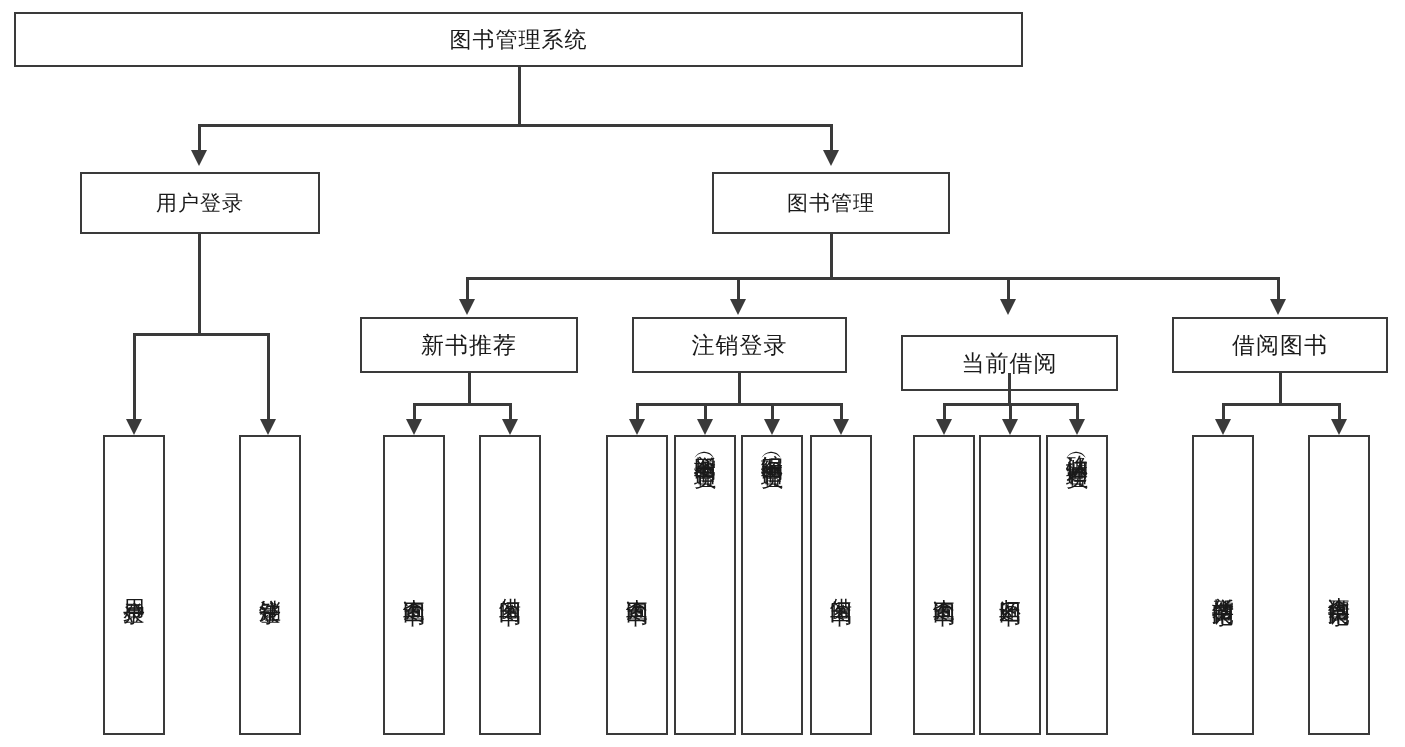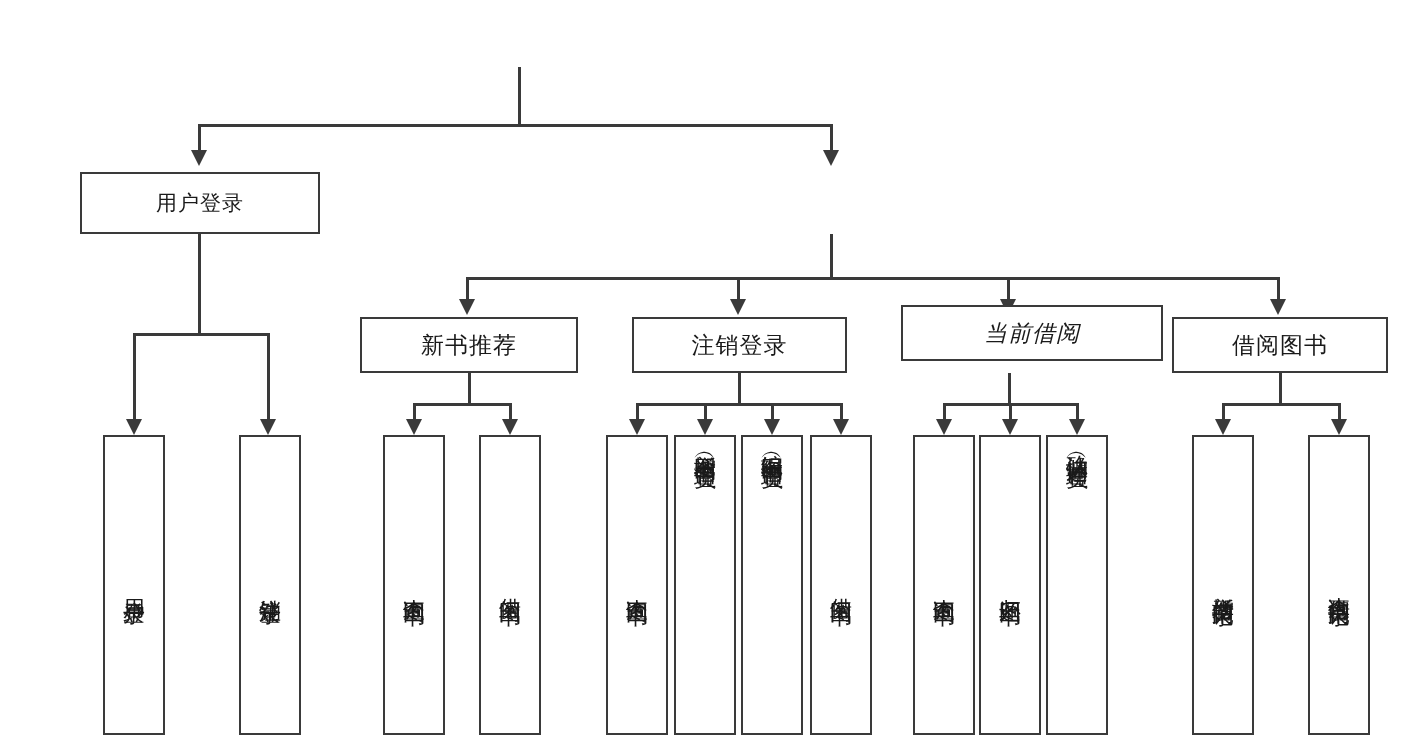--- a/index.html
+++ b/index.html
@@ -89,35 +89,41 @@
     letter-spacing: 0.5px;
     white-space: nowrap;
     pointer-events: none;
   }
 </style>
 </head>
 <body>
 
 <div id="canvas">
 
+  <div class="node root" style="left:14px; top:12px; width:1009px; height:55px;">
+    <span class="label">图书管理系统</span>
+  </div>
 
   <div class="vline" style="left:518px; top:67px; height:58px;"></div>
 
   <div class="hline" style="left:198px; top:124px; width:634px;"></div>
 
   <div class="vline" style="left:198px; top:124px; height:26px;"></div>
   <div class="arrow" style="left:191px; top:150px;"></div>
 
   <div class="vline" style="left:830px; top:124px; height:26px;"></div>
   <div class="arrow" style="left:823px; top:150px;"></div>
 
   <div class="node lvl2" style="left:80px; top:172px; width:240px; height:62px;">
     <span class="label">用户登录</span>
   </div>
 
+  <div class="node lvl2" style="left:712px; top:172px; width:238px; height:62px;">
+    <span class="label">图书管理</span>
+  </div>
 
   <div class="vline" style="left:198px; top:234px; height:101px;"></div>
   <div class="hline" style="left:133px; top:333px; width:136px;"></div>
   <div class="vline" style="left:133px; top:333px; height:86px;"></div>
   <div class="arrow" style="left:126px; top:419px;"></div>
   <div class="vline" style="left:267px; top:333px; height:86px;"></div>
   <div class="arrow" style="left:260px; top:419px;"></div>
 
   <div class="vline" style="left:830px; top:234px; height:45px;"></div>
   <div class="hline" style="left:466px; top:277px; width:814px;"></div>
@@ -129,21 +135,21 @@
   <div class="arrow" style="left:1000px; top:299px;"></div>
   <div class="vline" style="left:1277px; top:277px; height:22px;"></div>
   <div class="arrow" style="left:1270px; top:299px;"></div>
 
   <div class="node lvl3" style="left:360px; top:317px; width:218px; height:56px;">
     <span class="label">新书推荐</span>
   </div>
   <div class="node lvl3" style="left:632px; top:317px; width:215px; height:56px;">
     <span class="label">注销登录</span>
   </div>
-  <div class="node lvl3" style="left:901px; top:305px; width:262px; height:56px;font-style:italic;">
+  <div class="node lvl3" style="left:901px; top:335px; width:217px; height:56px;">
     <span class="label">当前借阅</span>
   </div>
   <div class="node lvl3" style="left:1172px; top:317px; width:216px; height:56px;">
     <span class="label">借阅图书</span>
   </div>
 
   <div class="vline" style="left:468px; top:373px; height:32px;"></div>
   <div class="hline" style="left:413px; top:403px; width:99px;"></div>
   <div class="vline" style="left:413px; top:403px; height:16px;"></div>
   <div class="arrow" style="left:406px; top:419px;"></div>

